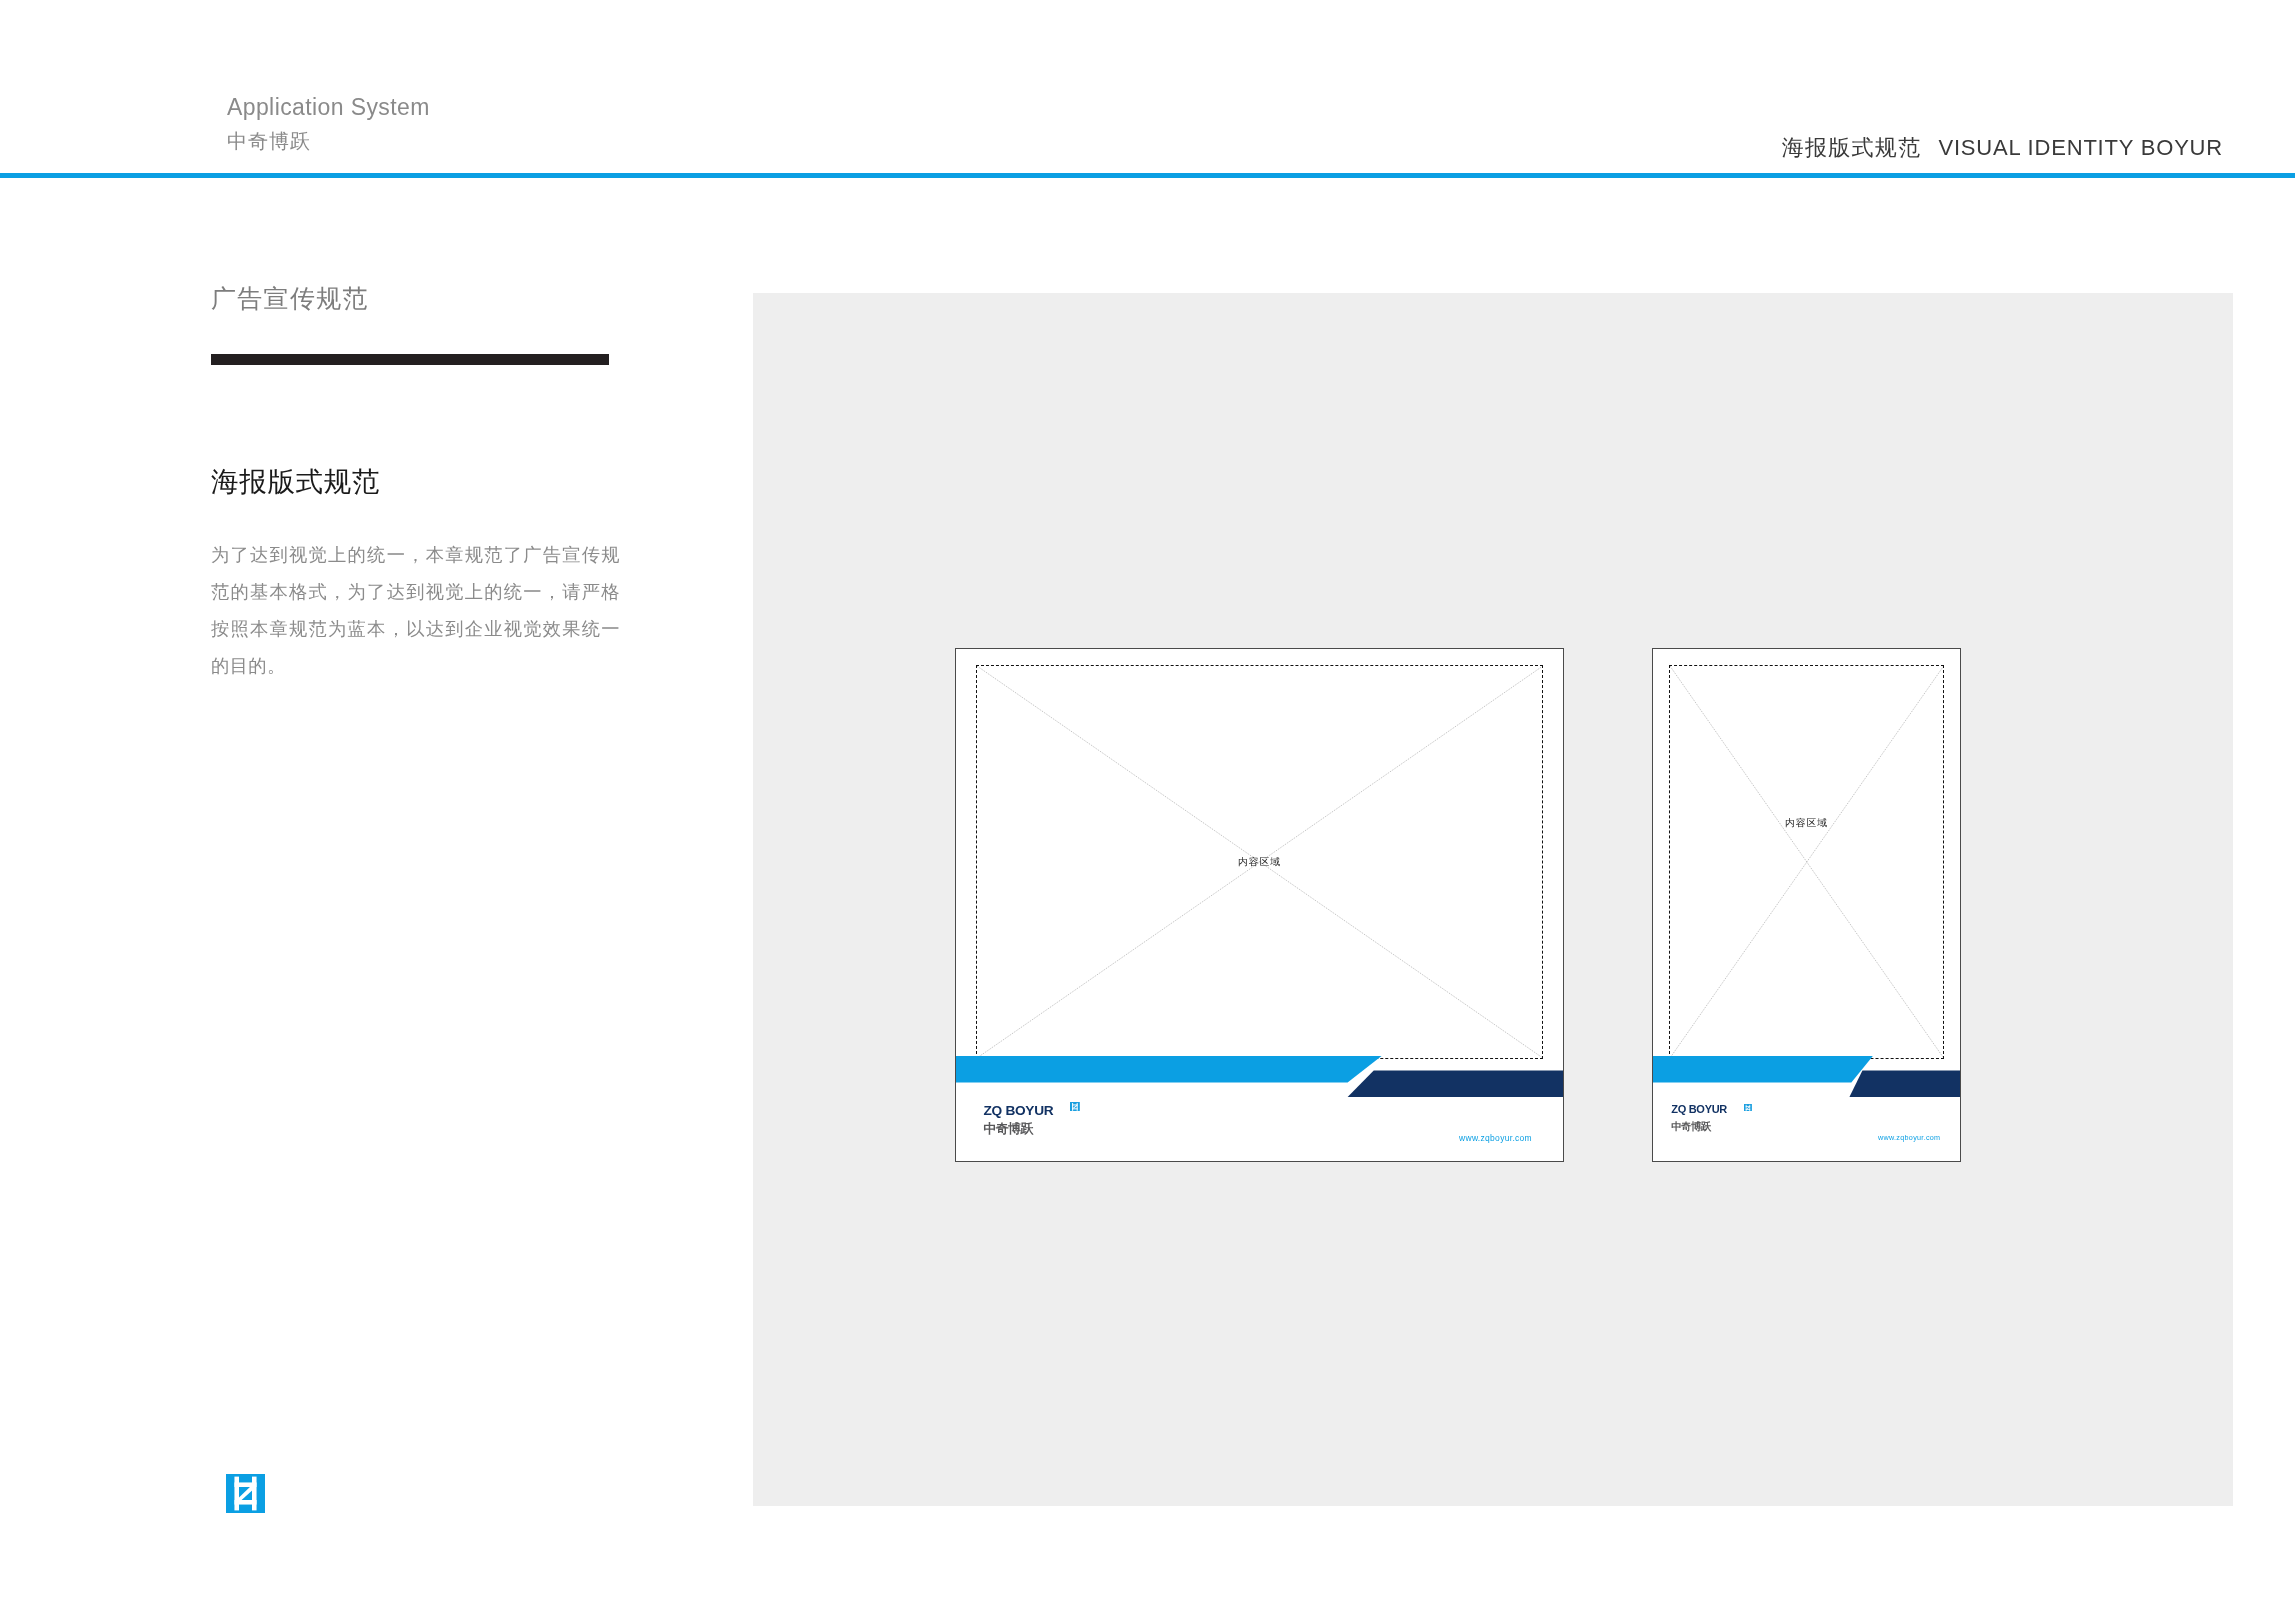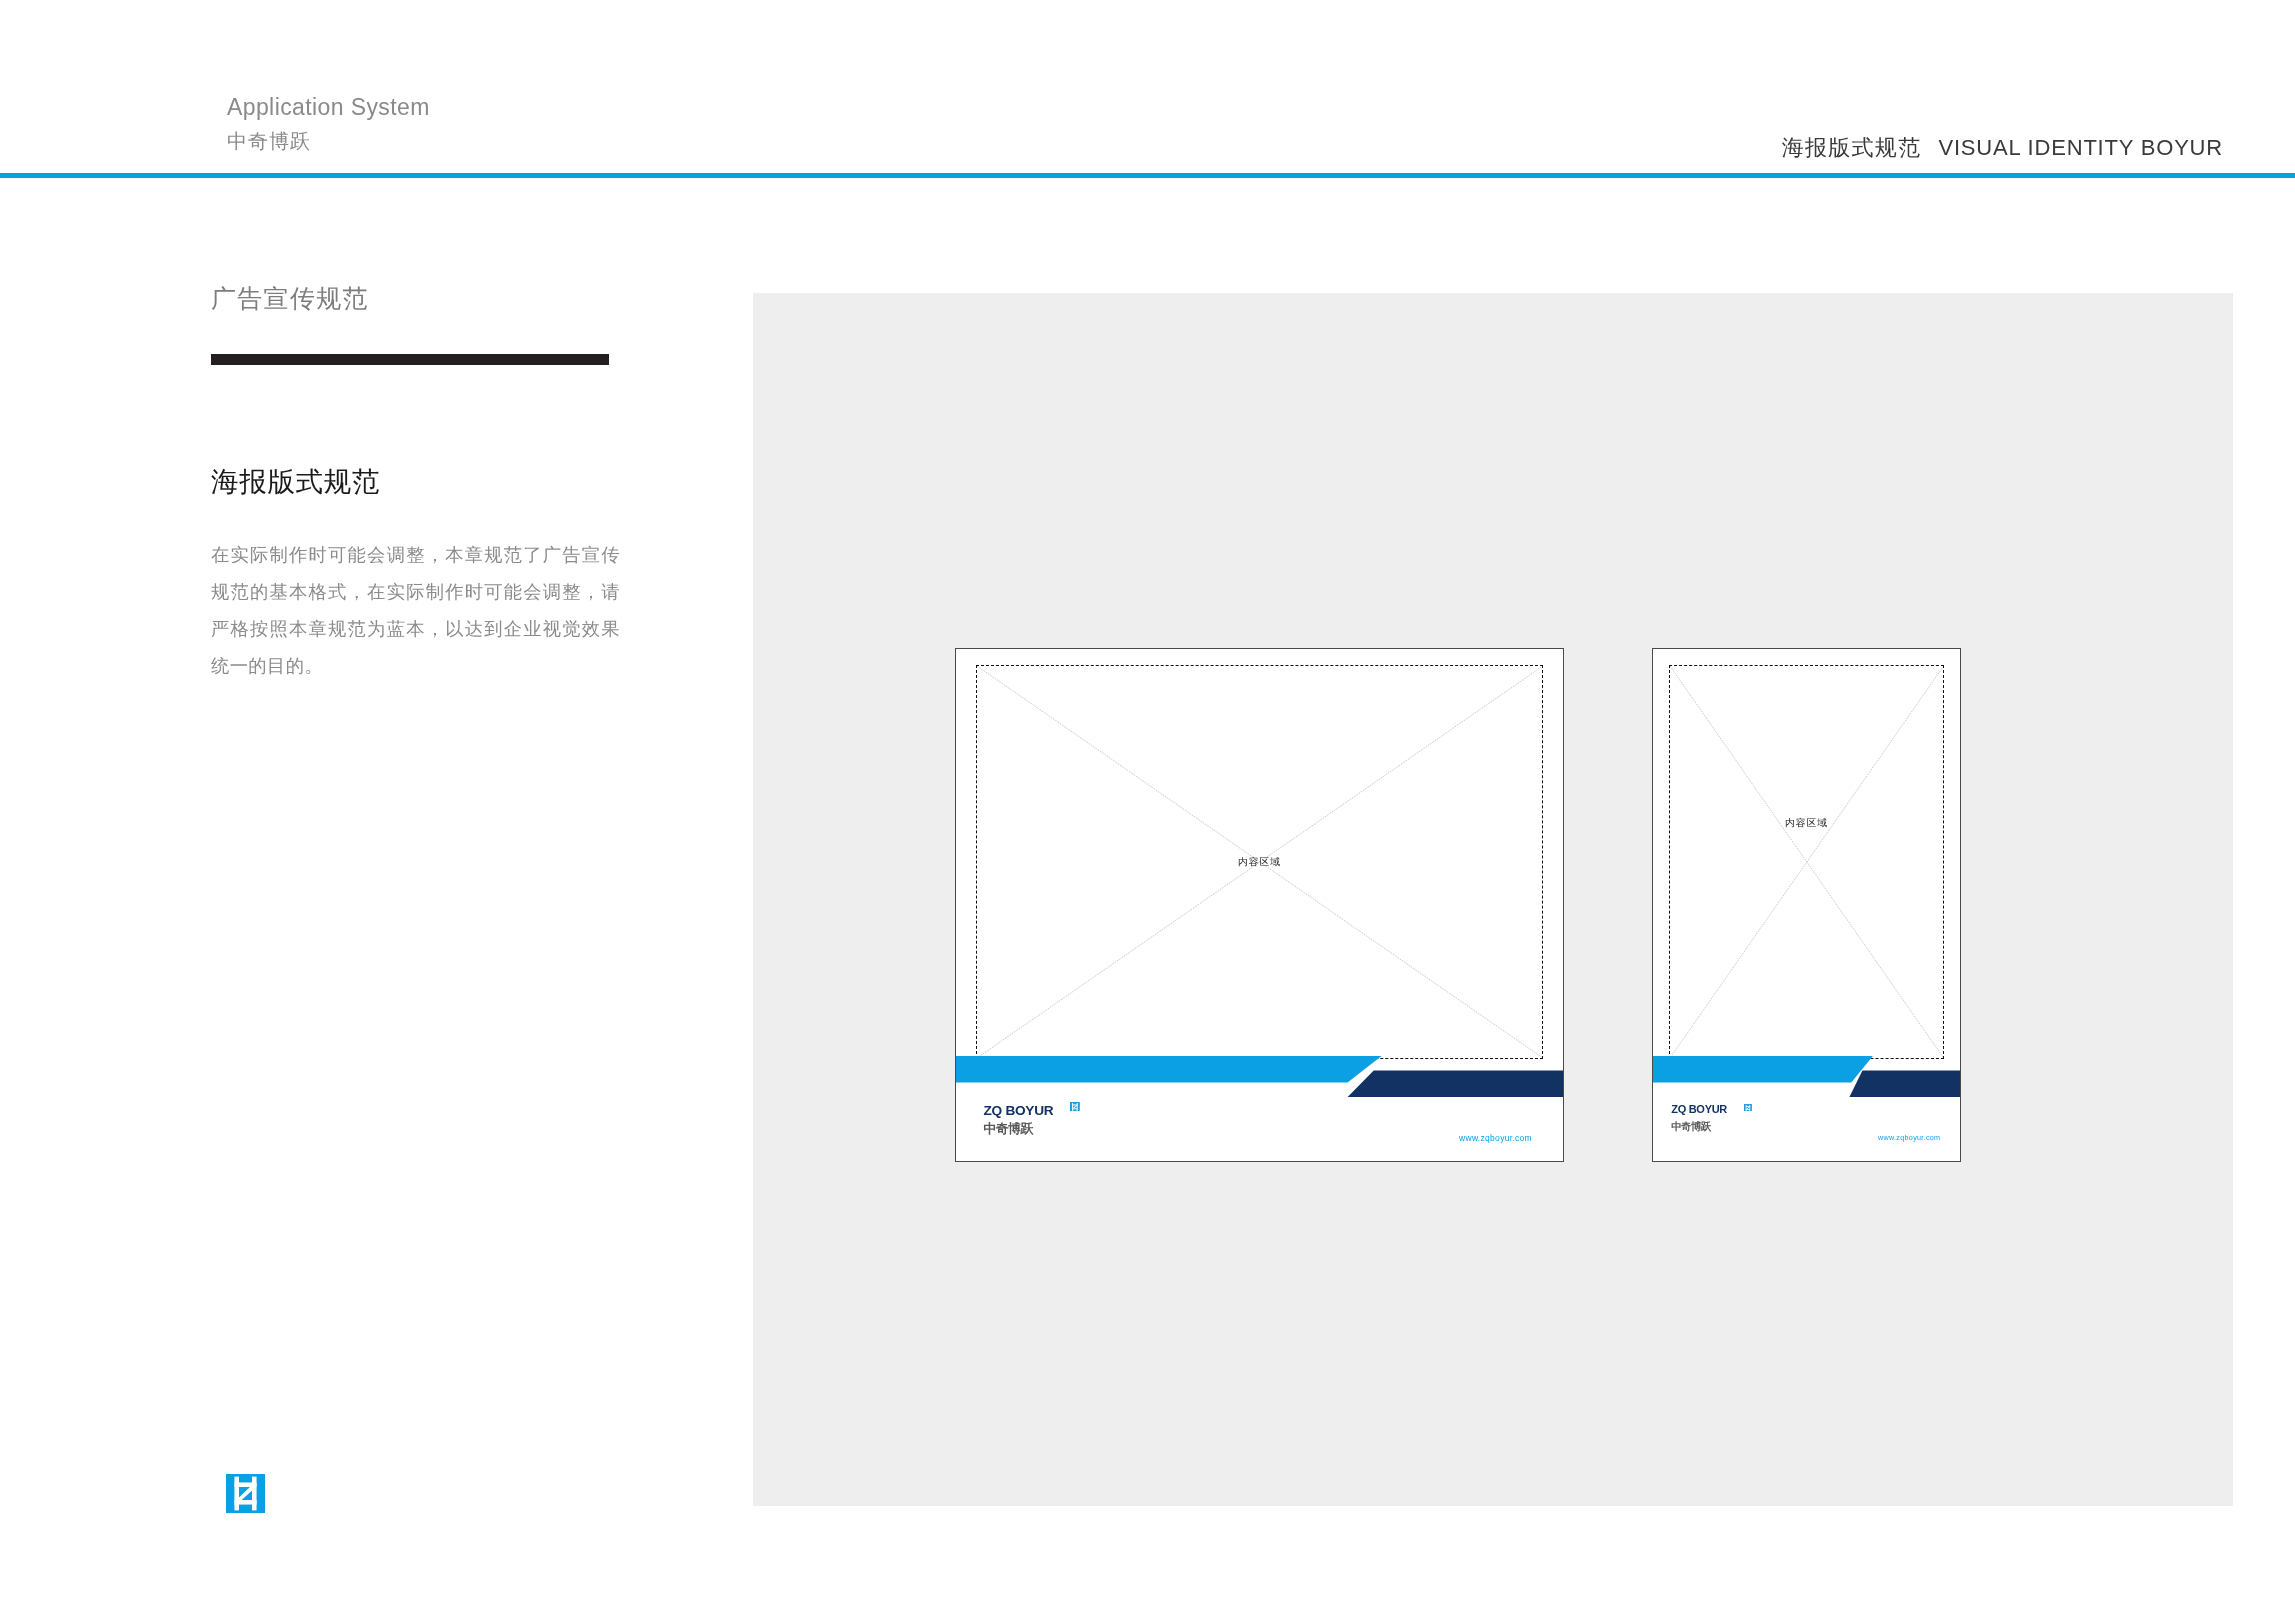--- a/index.html
+++ b/index.html
@@ -261,21 +261,21 @@
   <div id="header-right">
     <span class="cn">海报版式规范</span><span class="gap"></span><span>VISUAL IDENTITY BOYUR</span>
   </div>
   <div id="header-rule"></div>
 </div>
 
 <div id="left-column">
   <div id="section-subtitle">广告宣传规范</div>
   <div id="section-divider"></div>
   <div id="block-heading">海报版式规范</div>
-  <div id="block-body">在实际制作时可能会调整，本章规范了广告宣传规范的基本格式，在实际制作时可能会调整，请严格按照本章规范为蓝本，以达到企业视觉效果统一的目的。</div>
+  <div id="block-body">为了达到视觉上的统一，本章规范了广告宣传规范的基本格式，为了达到视觉上的统一，请严格按照本章规范为蓝本，以达到企业视觉效果统一的目的。</div>
 </div>
 
 <div id="footer-logo">
   <svg width="39" height="39" viewBox="0 0 60 60">
     <g fill="#ffffff">
       <rect x="13" y="4" width="7" height="52"></rect>
       <rect x="40" y="4" width="7" height="52"></rect>
       <rect x="13" y="13" width="34" height="7"></rect>
       <rect x="13" y="40" width="34" height="7"></rect>
       <polygon points="16,40 44,13 44,22 24,40"></polygon>

